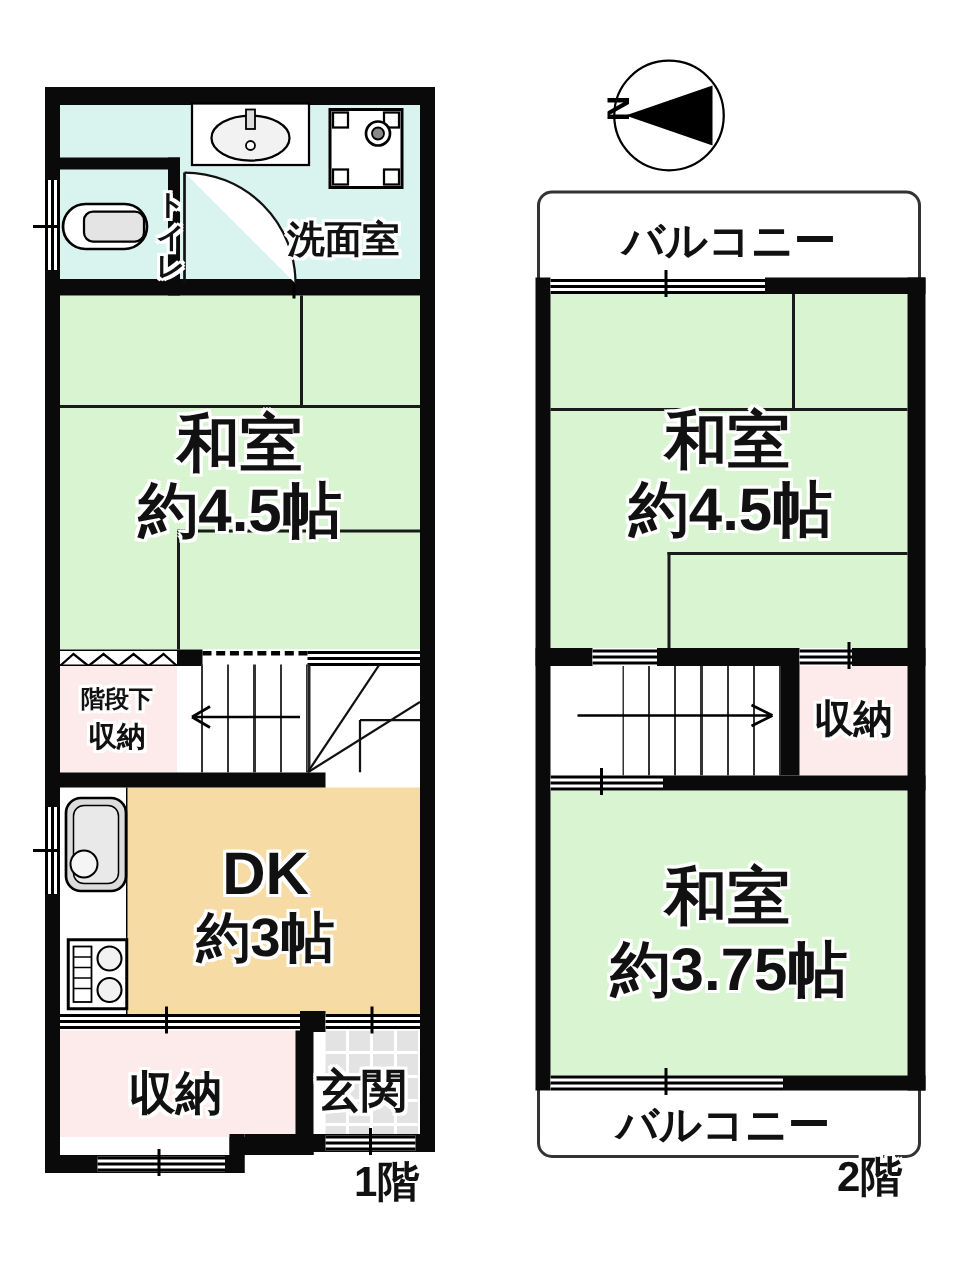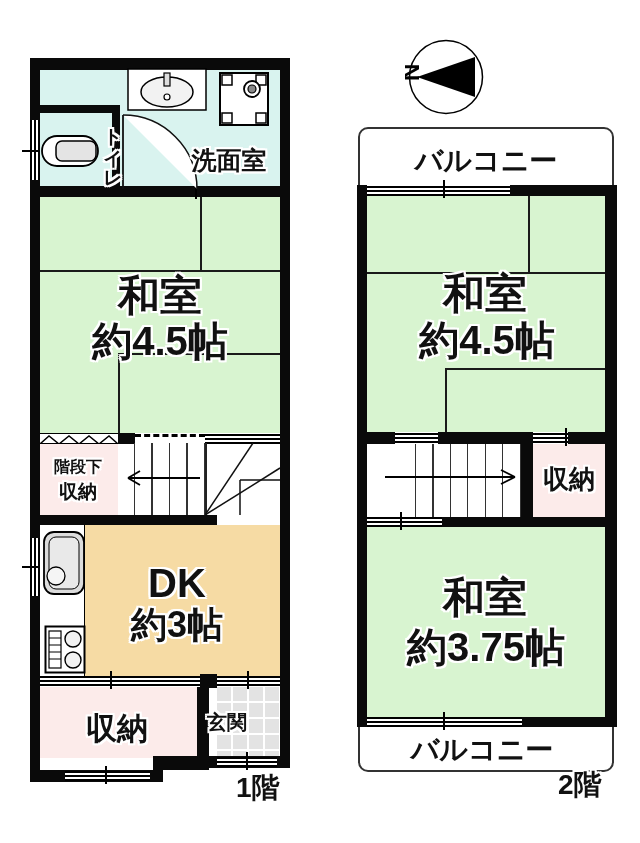--- a/index.html
+++ b/index.html
@@ -144,21 +144,21 @@
 
     <div class="lbl" style="left:229px;top:147px;font-size:25px;">洗面室</div>
     <div class="lbl vtext" style="left:103px;top:114px;font-size:19px;transform:none;">トイレ</div>
     <div class="lbl" style="left:160px;top:274px;font-size:42px;">和室</div>
     <div class="lbl" style="left:160px;top:320px;font-size:40px;">約4.5帖</div>
     <div class="lbl" style="left:78px;top:459px;font-size:16px;">階段下</div>
     <div class="lbl" style="left:78px;top:482px;font-size:19px;">収納</div>
     <div class="lbl" style="left:177px;top:562px;font-size:40px;">DK</div>
     <div class="lbl" style="left:177px;top:606px;font-size:36px;">約3帖</div>
     <div class="lbl" style="left:117px;top:713px;font-size:31px;">収納</div>
-    <div class="lbl" style="left:227px;top:712px;font-size:20px;">玄関</div>
+    <div class="lbl" style="left:241px;top:712px;font-size:30px;">玄関</div>
     <div class="lbl lbl-right" style="left:236px;top:773px;font-size:28px;">1階</div>
   </div>
 
   <svg class="abs" style="left:405px;top:37px;" width="84" height="82" viewBox="0 0 84 82">
     <circle cx="41" cy="40" r="36.5" fill="#fff" stroke="#000" stroke-width="1.5"></circle>
     <polygon points="12,40 70,20 70,60" fill="#000"></polygon>
     <text x="10" y="48" transform="rotate(-90 10 44)" font-size="24" font-weight="bold" fill="#000" font-family="Liberation Sans, DejaVu Sans, sans-serif" id="compass-n">N</text>
   </svg>
 
   <div class="abs">

